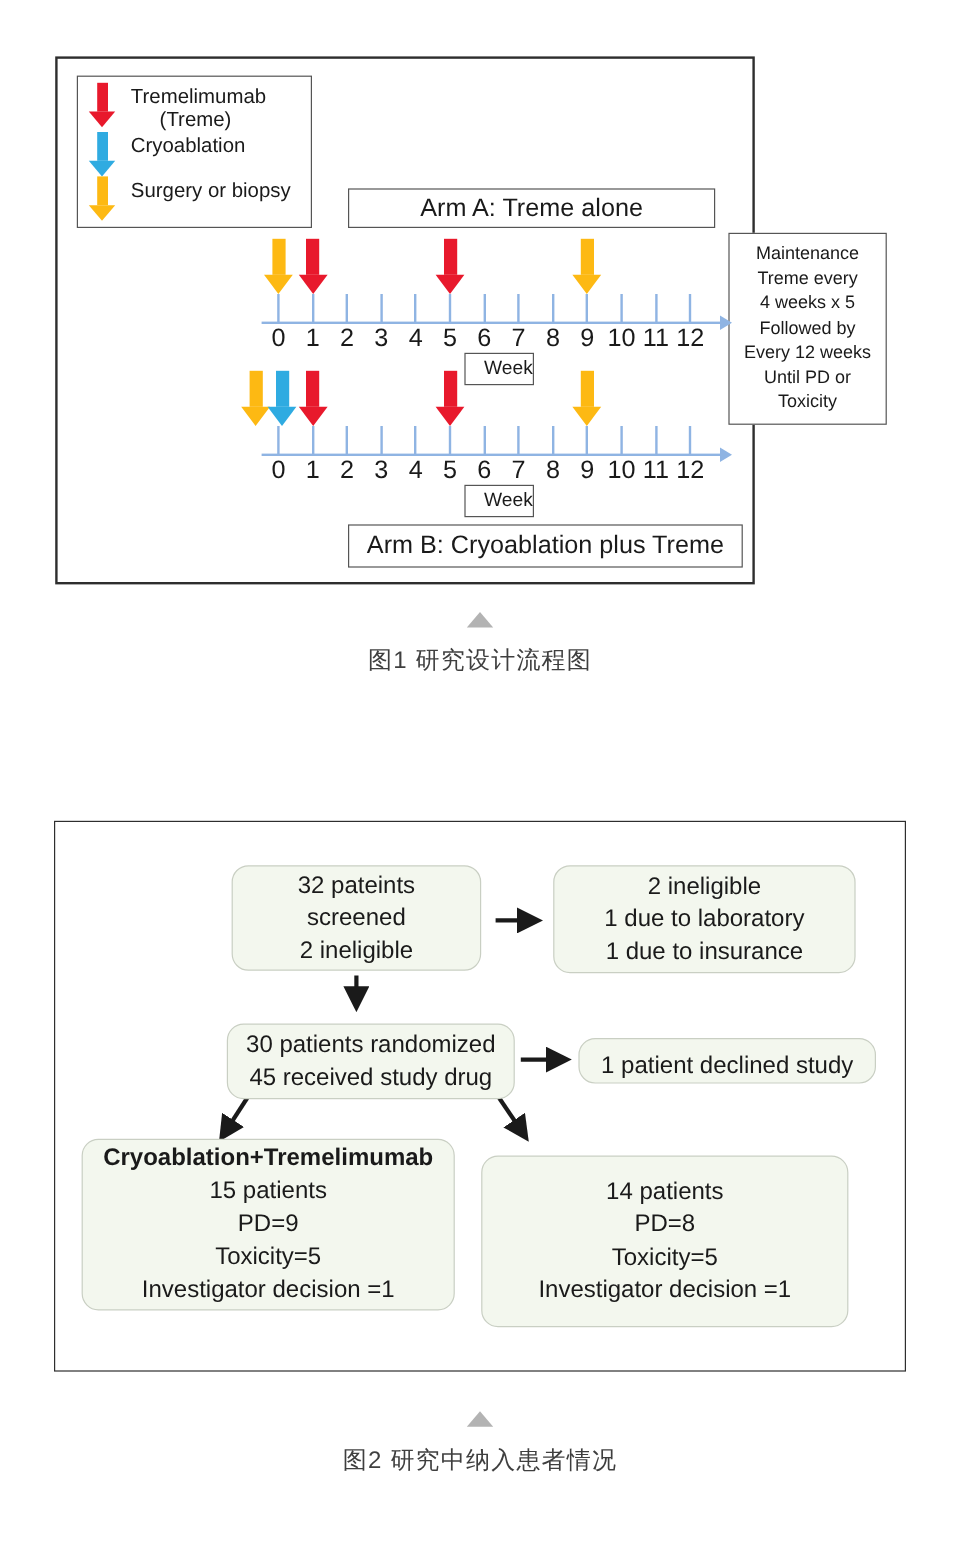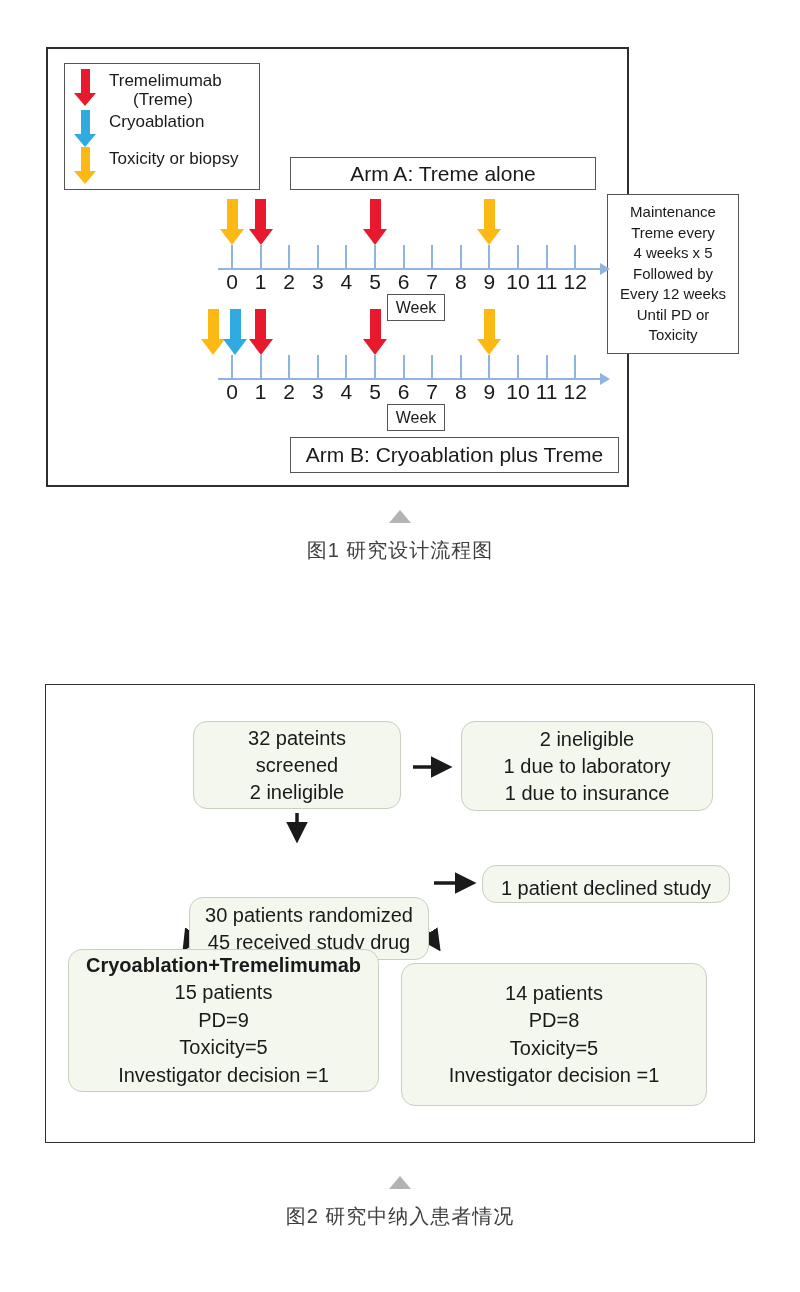--- a/index.html
+++ b/index.html
@@ -30,21 +30,21 @@
   .varrow.small .ahead{border-left-width:11px;border-right-width:11px;border-top-width:13px;}
   .varrow.event{position:absolute;width:24px;top:0;}
   .events{position:absolute;left:0;width:100%;height:46px;}
   .events-a{top:150px;} .events-b{top:260px;}
   .label-box{
     position:absolute;border:1.5px solid var(--border-mid,#555);box-sizing:border-box;
     display:flex;align-items:center;justify-content:center;background:#fff;
   }
   .arm-a-box{left:242px;top:108px;width:306px;height:33px;font-size:21px;}
   .arm-b-box{left:242px;top:388px;width:329px;height:36px;font-size:21px;}
-  .week-box{width:58px;height:27px;font-size:16px;left:339px;}
+  .week-box{width:58px;height:27px;font-size:16px;left:339px;justify-content:flex-end;}
   .week-a{top:245px;} .week-b{top:355px;}
   .maint-box{
     position:absolute;left:559px;top:145px;width:132px;
     border:1.5px solid var(--border-mid,#555);box-sizing:border-box;
     padding:7px 8px;font-size:15px;line-height:20.5px;white-space:pre-line;background:#fff;text-align:center;
   }
   .timeline{position:absolute;left:0;width:100%;height:52px;}
   .timeline-a{top:196px;} .timeline-b{top:306px;}
   .timeline .axisline{position:absolute;left:170px;top:23px;width:382px;height:2px;background:var(--axis,#8fb4e3);}
   .timeline .axishead{position:absolute;left:552px;top:18px;width:0;height:0;
@@ -65,21 +65,21 @@
   }
   .flow-box{
     position:absolute;box-sizing:border-box;border-radius:14px;
     background:var(--flow-fill,#f3f7ee);border:1px solid var(--flow-border,#c9cfc3);
     display:flex;flex-direction:column;justify-content:center;text-align:center;
     font-size:20px;line-height:27px;
   }
   .node-title{font-weight:bold;}
   .n-screened{left:147px;top:36px;width:208px;height:88px;}
   .n-ineligible{left:415px;top:36px;width:252px;height:90px;}
-  .n-randomized{left:143px;top:168px;width:240px;height:63px;margin-top:44px;}
+  .n-randomized{left:143px;top:168px;width:240px;height:63px;}
   .n-declined{left:436px;top:180px;width:248px;height:38px;justify-content:flex-end;}
   .n-arm-cryo{left:22px;top:264px;width:311px;height:143px;line-height:27.5px;}
   .n-arm-treme{left:355px;top:278px;width:306px;height:143px;line-height:27.5px;}
   .connectors{position:absolute;left:0;top:0;pointer-events:none;}
 </style>
 </head>
 <body>
 
 <section class="fig1">
 
@@ -102,21 +102,21 @@
         <div class="legend-label">
           <div>Cryoablation</div>
         </div>
       </div>
       <div class="legend-row">
         <div class="varrow small">
           <div class="shaft" style="background: rgb(253, 185, 19);"></div>
           <div class="ahead" style="border-top-color: rgb(253, 185, 19);"></div>
         </div>
         <div class="legend-label">
-          <div>Toxicity or biopsy</div>
+          <div>Surgery or biopsy</div>
         </div>
       </div>
     </div>
 
   <div class="label-box arm-a-box">
     <span>Arm A: Treme alone</span>
   </div>
 
   <div class="maint-box">Maintenance
 Treme every

